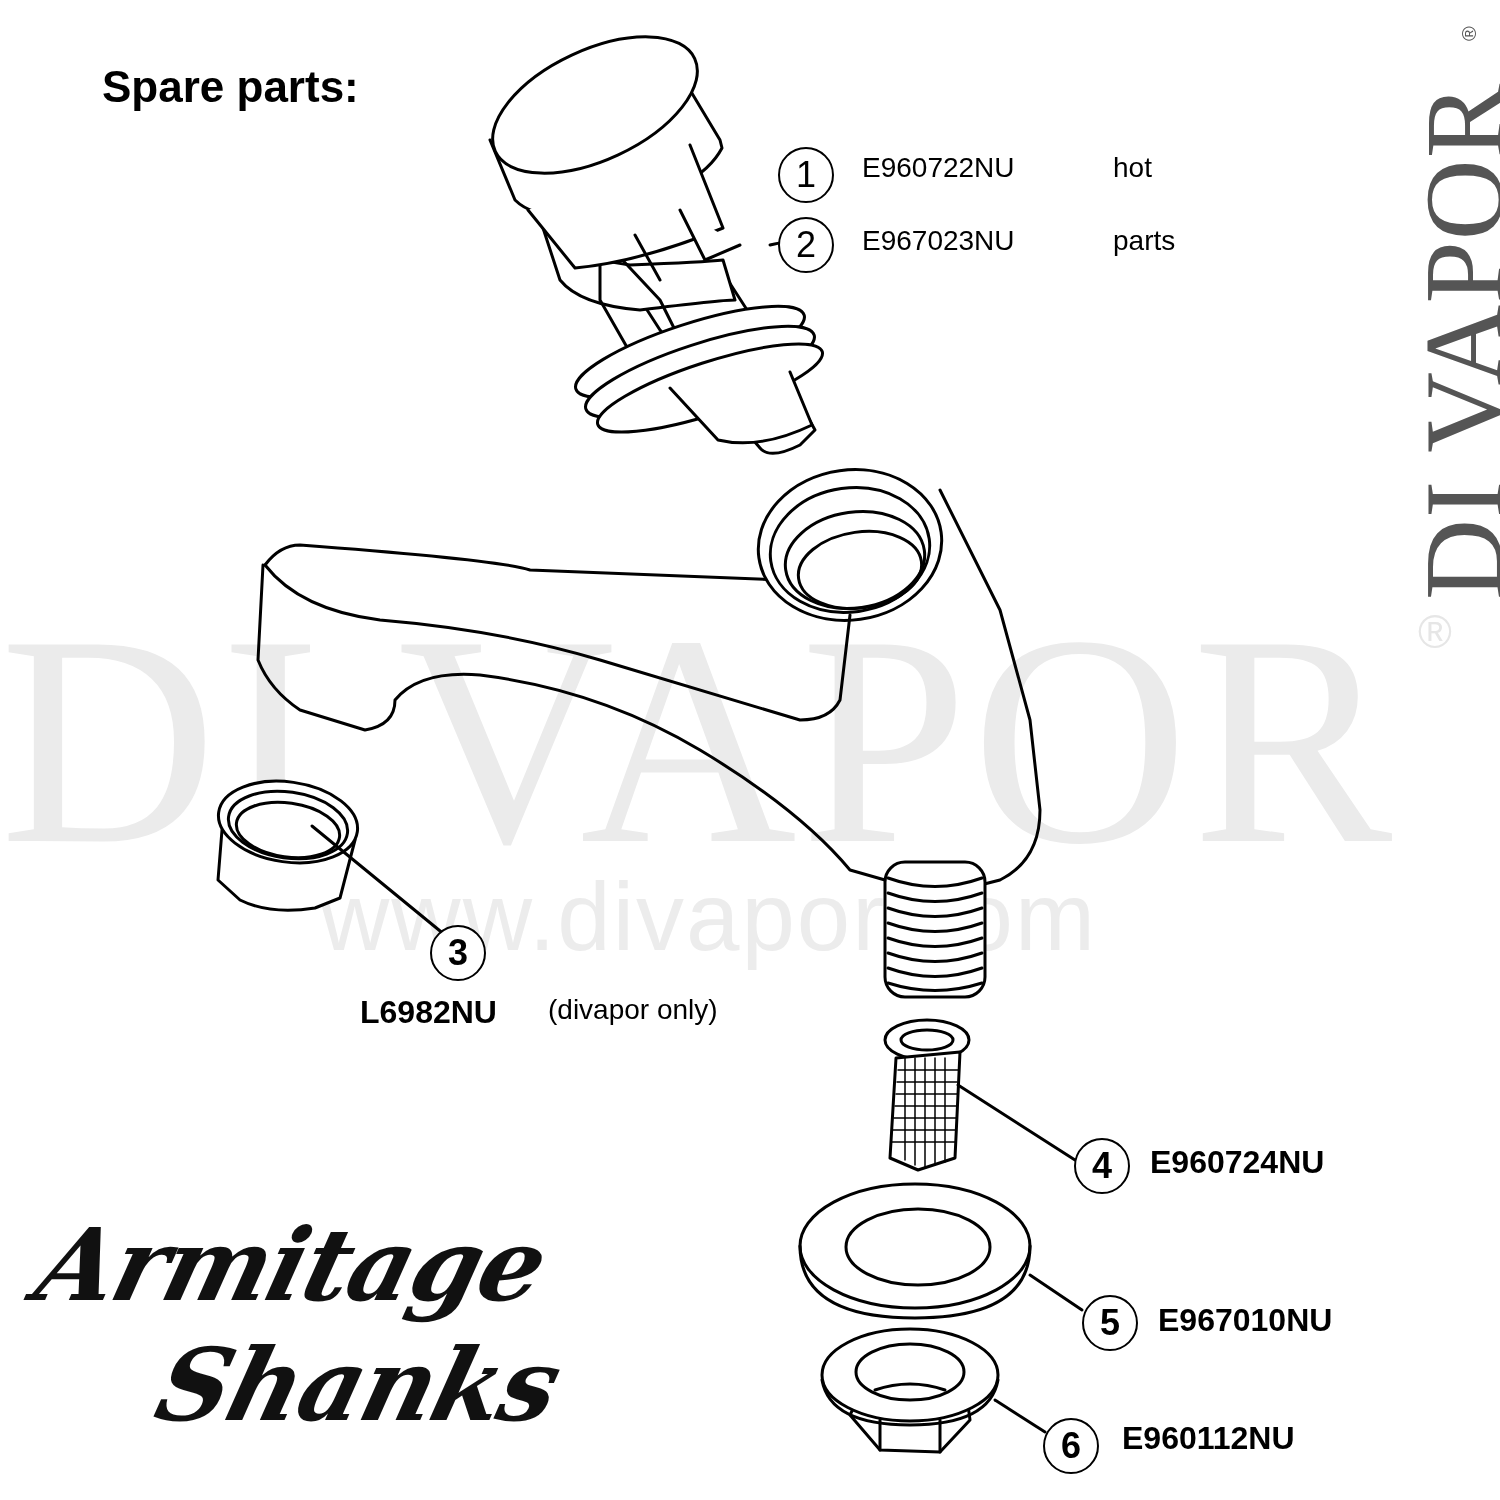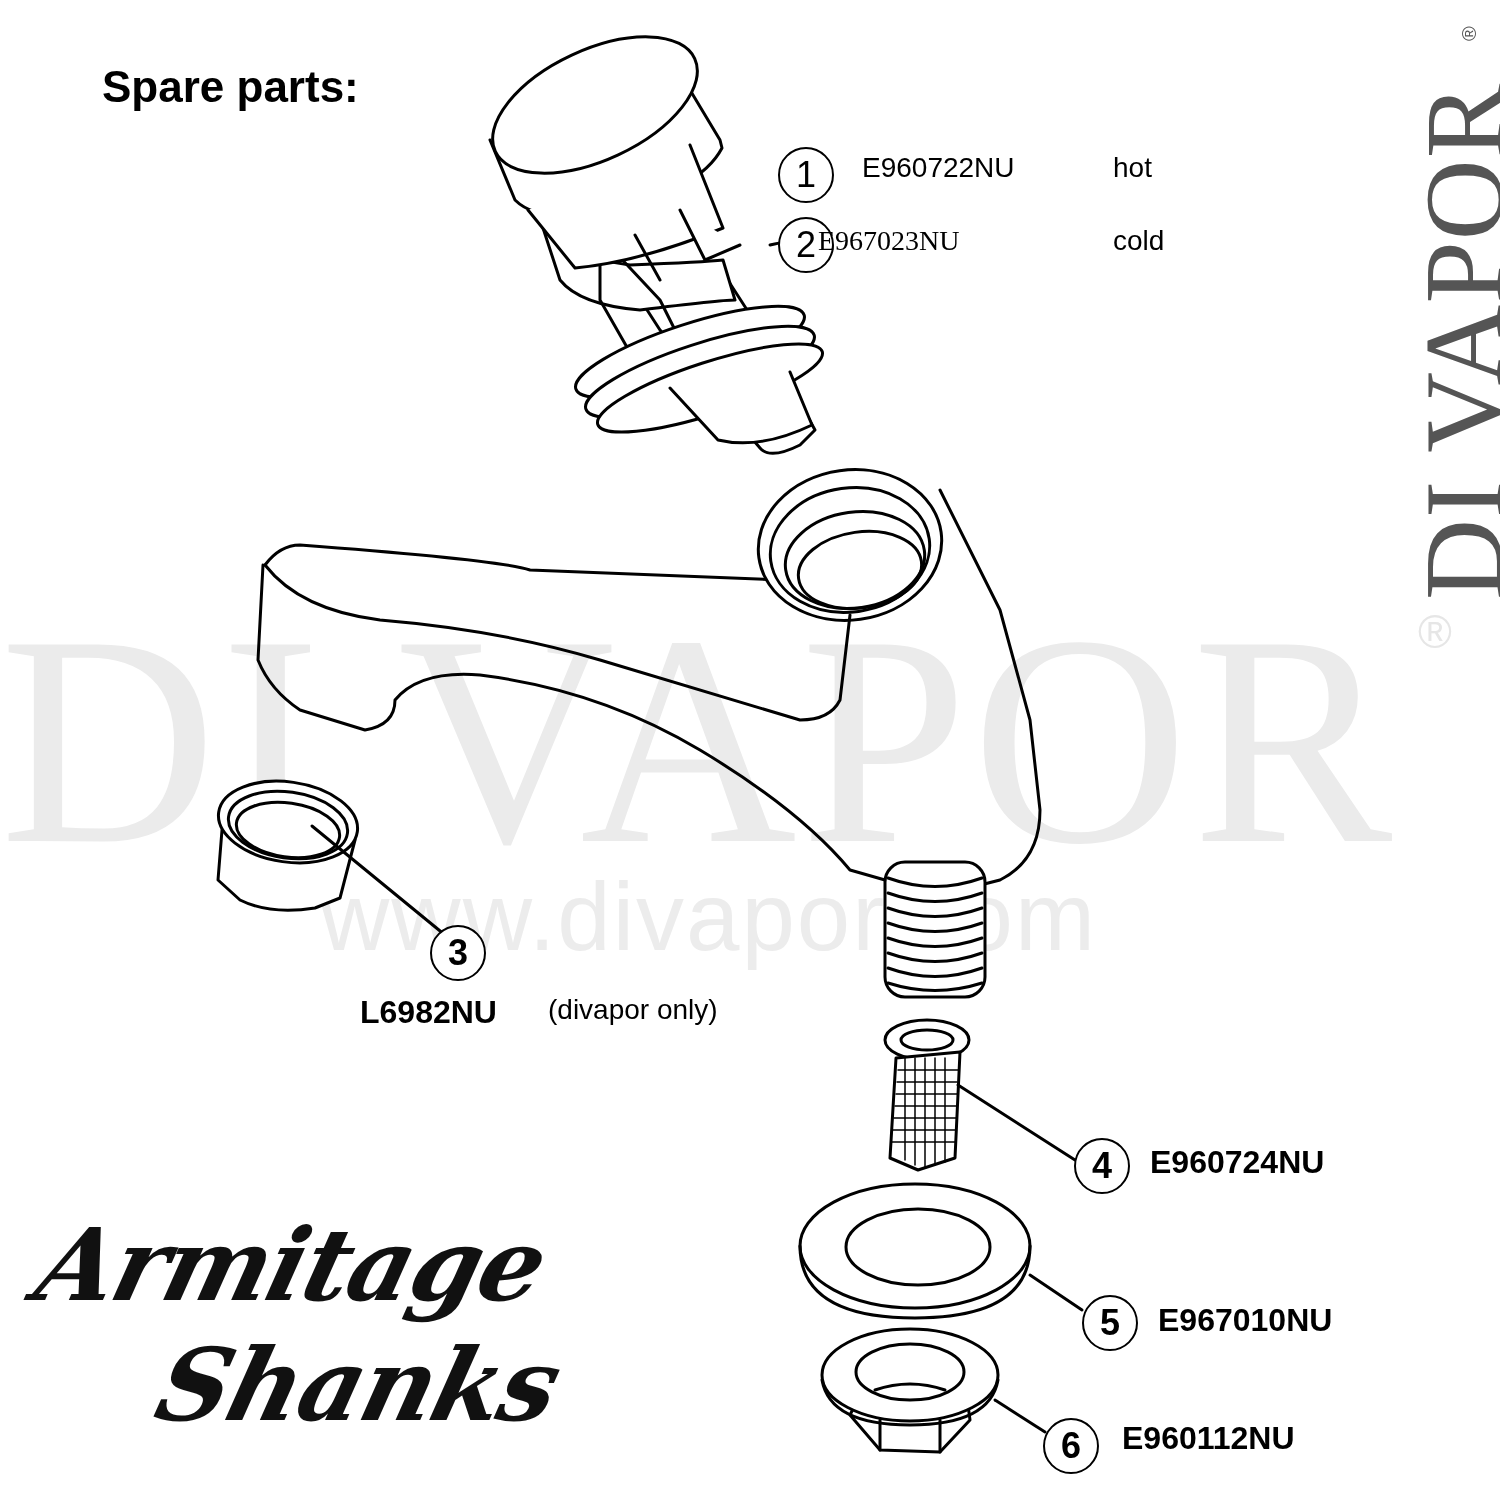--- a/index.html
+++ b/index.html
@@ -106,22 +106,22 @@
     <path d="M875 1390 Q910 1378 945 1390"></path>
     <path d="M995 1400 L1045 1432" fill="none"></path>
   </g>
 </svg>
 
 <div class="callout" style="left:778px;top:147px;">1</div>
 <div class="abs label-reg" style="left:862px;top:152px;">E960722NU</div>
 <div class="abs label-reg" style="left:1113px;top:152px;">hot</div>
 
 <div class="callout" style="left:778px;top:217px;">2</div>
-<div class="abs label-reg" style="left:818px;top:225px;font-family:Liberation Serif, serif;">E967023NU</div>
-<div class="abs label-reg" style="left:1113px;top:225px;">cold</div>
+<div class="abs label-reg" style="left:862px;top:225px;">E967023NU</div>
+<div class="abs label-reg" style="left:1113px;top:225px;">parts</div>
 
 <div class="callout bold" style="left:430px;top:925px;">3</div>
 <div class="abs label-bold" style="left:360px;top:994px;">L6982NU</div>
 <div class="abs label-reg" style="left:548px;top:994px;">(divapor only)</div>
 
 <div class="callout bold" style="left:1074px;top:1138px;">4</div>
 <div class="abs label-bold" style="left:1150px;top:1144px;">E960724NU</div>
 
 <div class="callout bold" style="left:1082px;top:1295px;">5</div>
 <div class="abs label-bold" style="left:1158px;top:1302px;">E967010NU</div>

